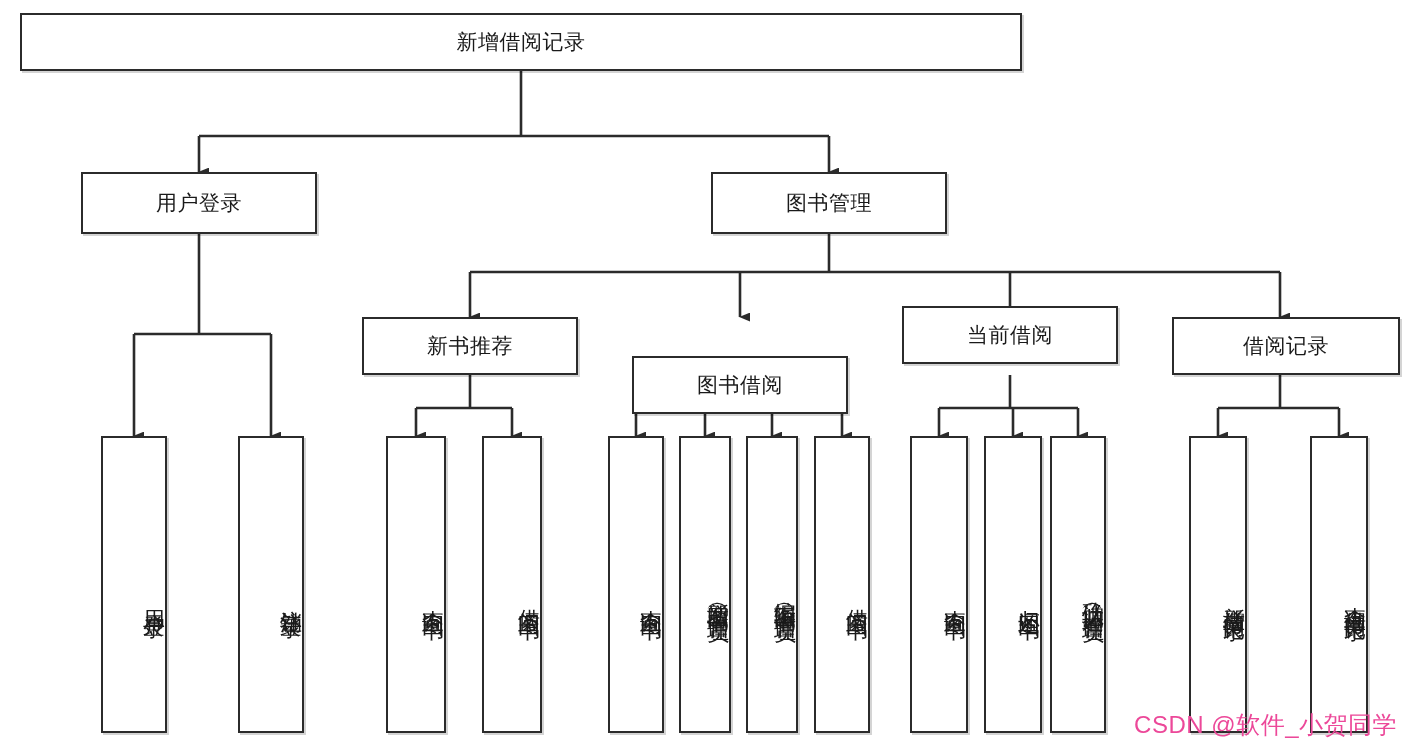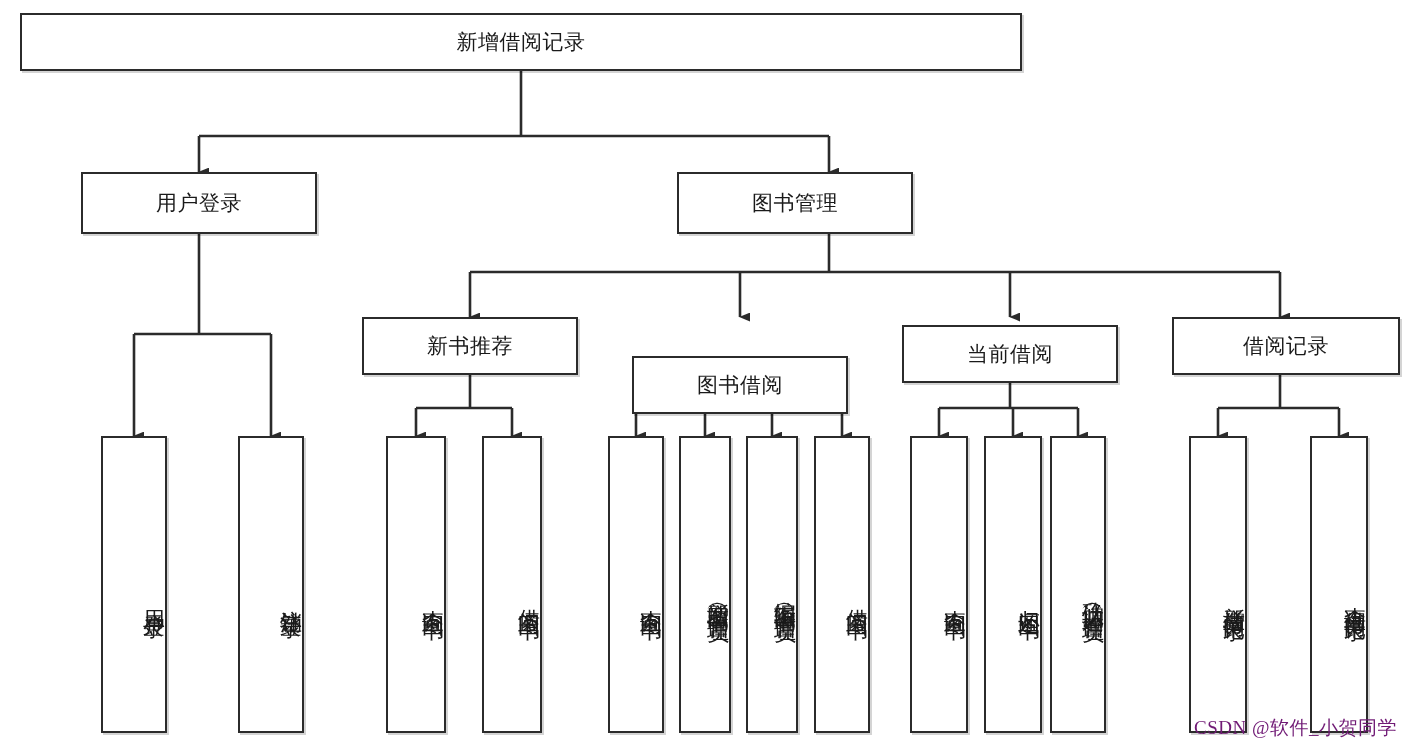--- a/index.html
+++ b/index.html
@@ -35,26 +35,25 @@
     padding-top:26px;
     letter-spacing:3px;
     font-size:22px;
     white-space:normal;
     line-height:1;
   }
   .watermark{
     position:absolute;
     right:8px;
     bottom:6px;
-    font-size:19px;
-    color:#701a75;
+    font-size:24px;
+    color:#ec4899;
     letter-spacing:0.5px;
     white-space:nowrap;
     pointer-events:none;
-    font-family:Liberation Serif, serif;
   }
 </style>
 </head>
 <body>
 
 <svg id="canvas" viewBox="0 0 1405 747" aria-hidden="true">
   <defs>
     <marker id="arrowhead" markerWidth="9" markerHeight="11" refX="4.5" refY="10.2" orient="auto" markerUnits="userSpaceOnUse">
       <polygon points="0,0 9,0 4.5,11" fill="#2b2b2b"></polygon>
     </marker>
@@ -96,30 +95,30 @@
     </g>
 </svg>
 
 <div id="boxes">
     <div class="node-box" style="left: 20px; top: 13px; width: 1002px; height: 58px;">
       <span class="node-label">新增借阅记录</span>
     </div>
     <div class="node-box" style="left: 81px; top: 172px; width: 236px; height: 62px;">
       <span class="node-label">用户登录</span>
     </div>
-    <div class="node-box" style="left: 677px; top: 172px; width: 236px; height: 62px;">
+    <div class="node-box" style="left: 711px; top: 172px; width: 236px; height: 62px;">
       <span class="node-label">图书管理</span>
     </div>
     <div class="node-box" style="left: 362px; top: 317px; width: 216px; height: 58px;">
       <span class="node-label">新书推荐</span>
     </div>
     <div class="node-box" style="left: 632px; top: 317px; width: 216px; height: 58px; margin-top: 39px;">
       <span class="node-label">图书借阅</span>
     </div>
-    <div class="node-box" style="left: 902px; top: 325px; width: 216px; height: 58px;">
+    <div class="node-box" style="left: 902px; top: 306px; width: 216px; height: 58px;">
       <span class="node-label">当前借阅</span>
     </div>
     <div class="node-box" style="left: 1172px; top: 317px; width: 228px; height: 58px;">
       <span class="node-label">借阅记录</span>
     </div>
     <div class="node-box vertical" style="left: 101px; top: 436px; width: 66px; height: 297px;">
       <span class="node-label">用户登录</span>
     </div>
     <div class="node-box vertical" style="left: 238px; top: 436px; width: 66px; height: 297px;">
       <span class="node-label">注销登录</span>

